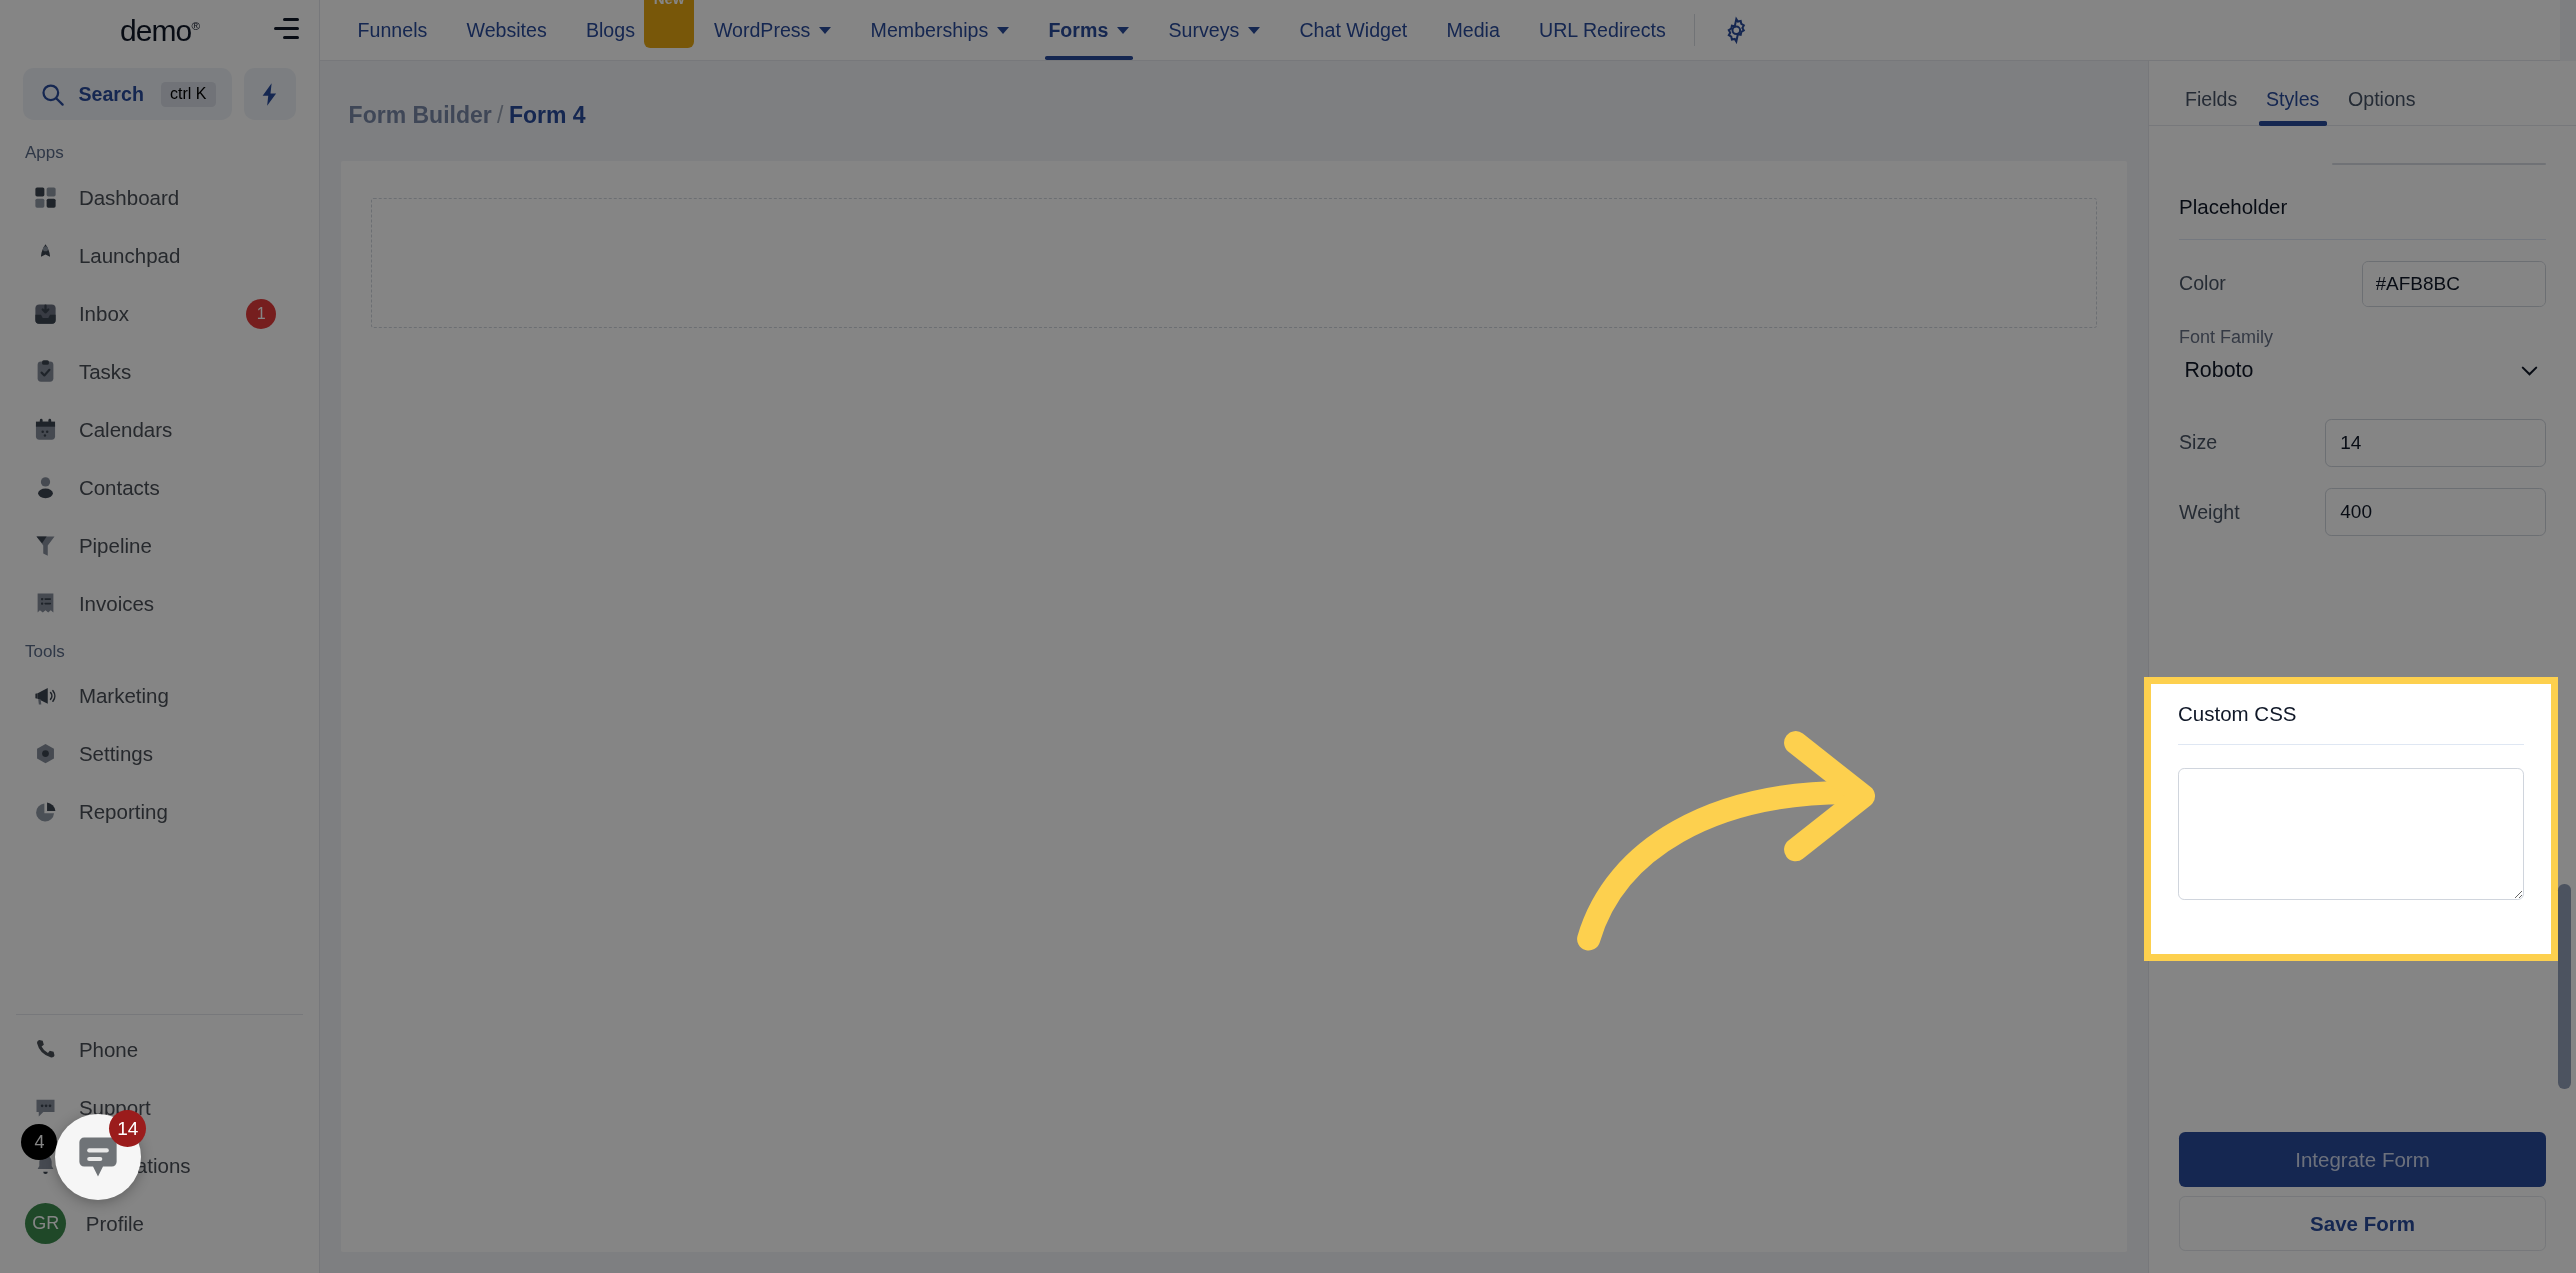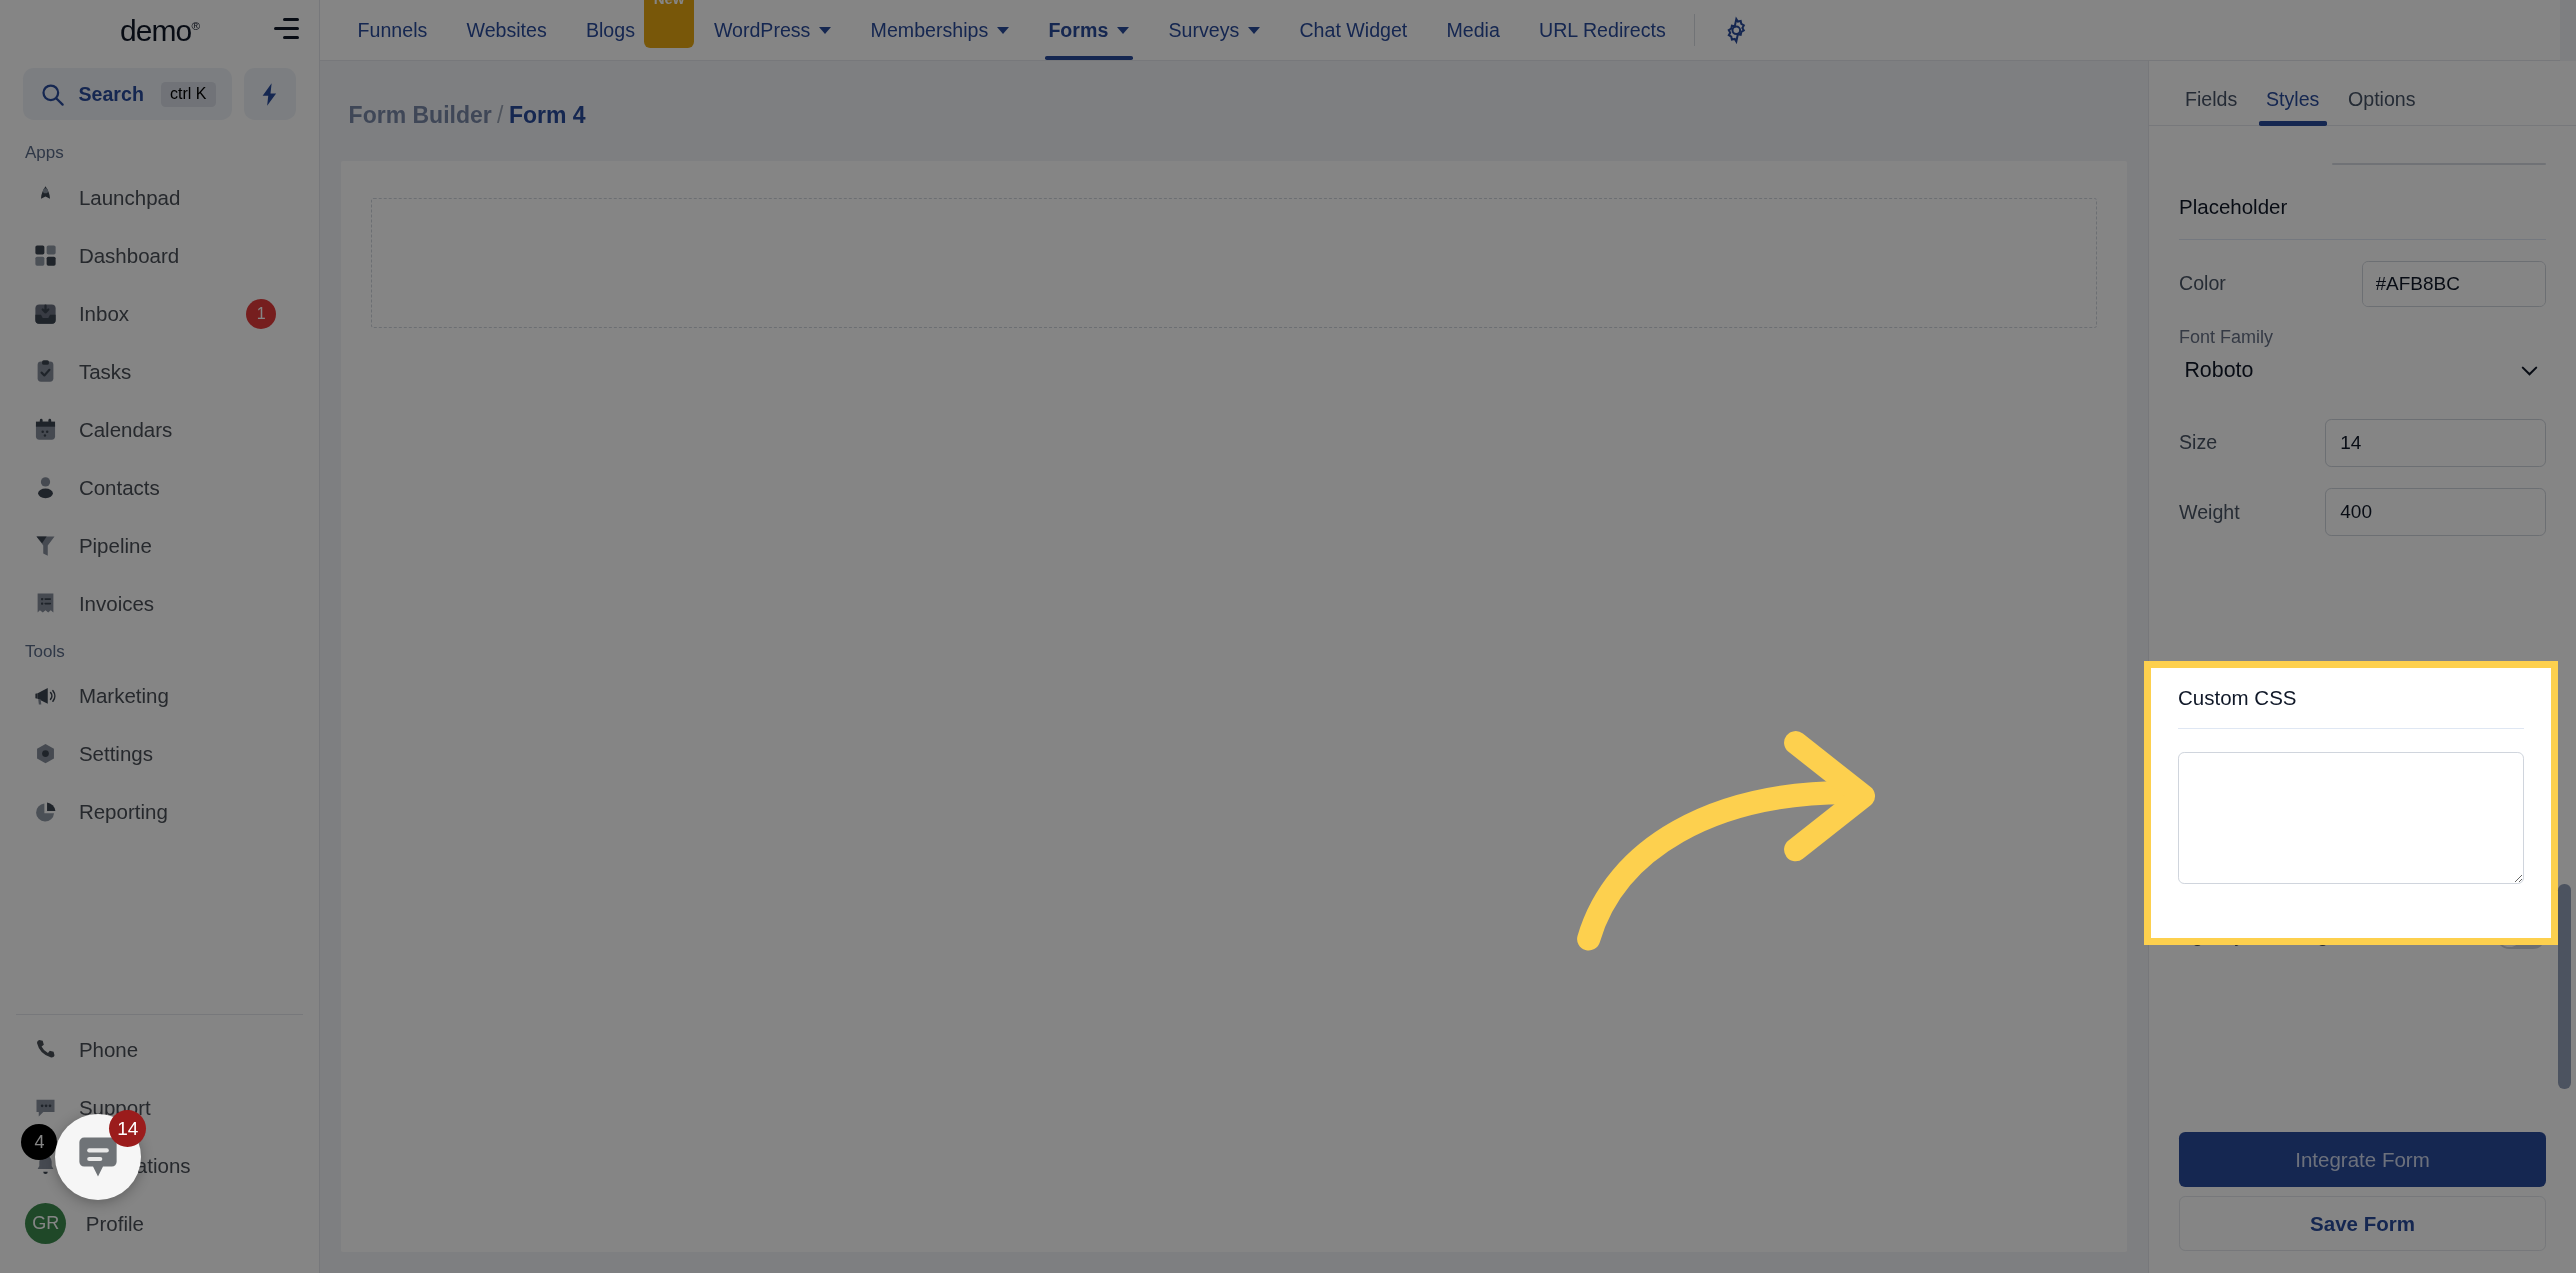--- a/index.html
+++ b/index.html
@@ -224,21 +224,21 @@
     border: 0.9px solid #d0d5dd; border-radius: 6.2px; overflow: hidden; background:#fff;
   }
   .num-input input {
     flex: 1; border: 0; outline: none; padding: 0 14.3px;
     font-size: 19px; color: #101828; background: transparent;
     font-family: "Liberation Sans", sans-serif;
   }
 
   
   .highlight-card {
-    position: absolute; right: 18px; top: 661px; width: 414px; height: 284px;
+    position: absolute; right: 18px; top: 677px; width: 414px; height: 284px;
     background: #ffffff; border: 7.1px solid #FDD04E; z-index: 70;
   }
   .hc-inner { padding: 18px 27px; }
   .hc-title {
     font-size: 20.5px; color: #101828; padding-bottom: 18px;
     border-bottom: 0.9px solid #dfe7f3;
   }
   .css-textarea {
     margin-top: 23px; width: 100%; height: 132px;
     border: 0.9px solid #d0d5dd; border-radius: 6.2px; resize: both;
@@ -308,33 +308,33 @@
         <svg width="27" height="27" viewBox="0 0 24 24" fill="#2a4b9b">
             <path d="M13 2L5 13h5l-1 9 8-11h-5l1-9z"></path>
           </svg>
       </div>
     </div>
 
     <div class="sb-section-label">Apps</div>
     <div class="nav-list">
       <div class="nav-item">
         <svg class="nav-ico" viewBox="0 0 24 24">
-            <path d="M12 2c2 3 4 7 4 11l-4-2-4 2c0-4 2-8 4-11z" fill="#3d4551"></path>
-            <circle cx="12" cy="6" r="2.3" fill="#9099a6"></circle>
-          </svg>
-        <span class="label">Launchpad</span>
-      </div>
-      <div class="nav-item">
-        <svg class="nav-ico" viewBox="0 0 24 24">
             <rect x="3" y="3" width="8" height="8" rx="1.5" fill="#3d4551"></rect>
             <rect x="13" y="3" width="8" height="8" rx="1.5" fill="#9099a6"></rect>
             <rect x="3" y="13" width="8" height="8" rx="1.5" fill="#9099a6"></rect>
             <rect x="13" y="13" width="8" height="8" rx="1.5" fill="#3d4551"></rect>
           </svg>
         <span class="label">Dashboard</span>
+      </div>
+      <div class="nav-item">
+        <svg class="nav-ico" viewBox="0 0 24 24">
+            <path d="M12 2c2 3 4 7 4 11l-4-2-4 2c0-4 2-8 4-11z" fill="#3d4551"></path>
+            <circle cx="12" cy="6" r="2.3" fill="#9099a6"></circle>
+          </svg>
+        <span class="label">Launchpad</span>
       </div>
       <div class="nav-item">
         <svg class="nav-ico" viewBox="0 0 24 24">
             <rect x="3" y="4" width="18" height="17" rx="3.5" fill="#6b7280"></rect>
             <path d="M3 13h5l1.5 3h5L16 13h5v5a3 3 0 0 1-3 3H6a3 3 0 0 1-3-3z" fill="#3d4551"></path>
             <path d="M12 5v6m0 0l-2.5-2.5M12 11l2.5-2.5" stroke="#3d4551" stroke-width="2" fill="none" stroke-linecap="round"></path>
           </svg>
         <span class="label">Inbox</span>
         <span class="badge-red">1</span>
       </div>

